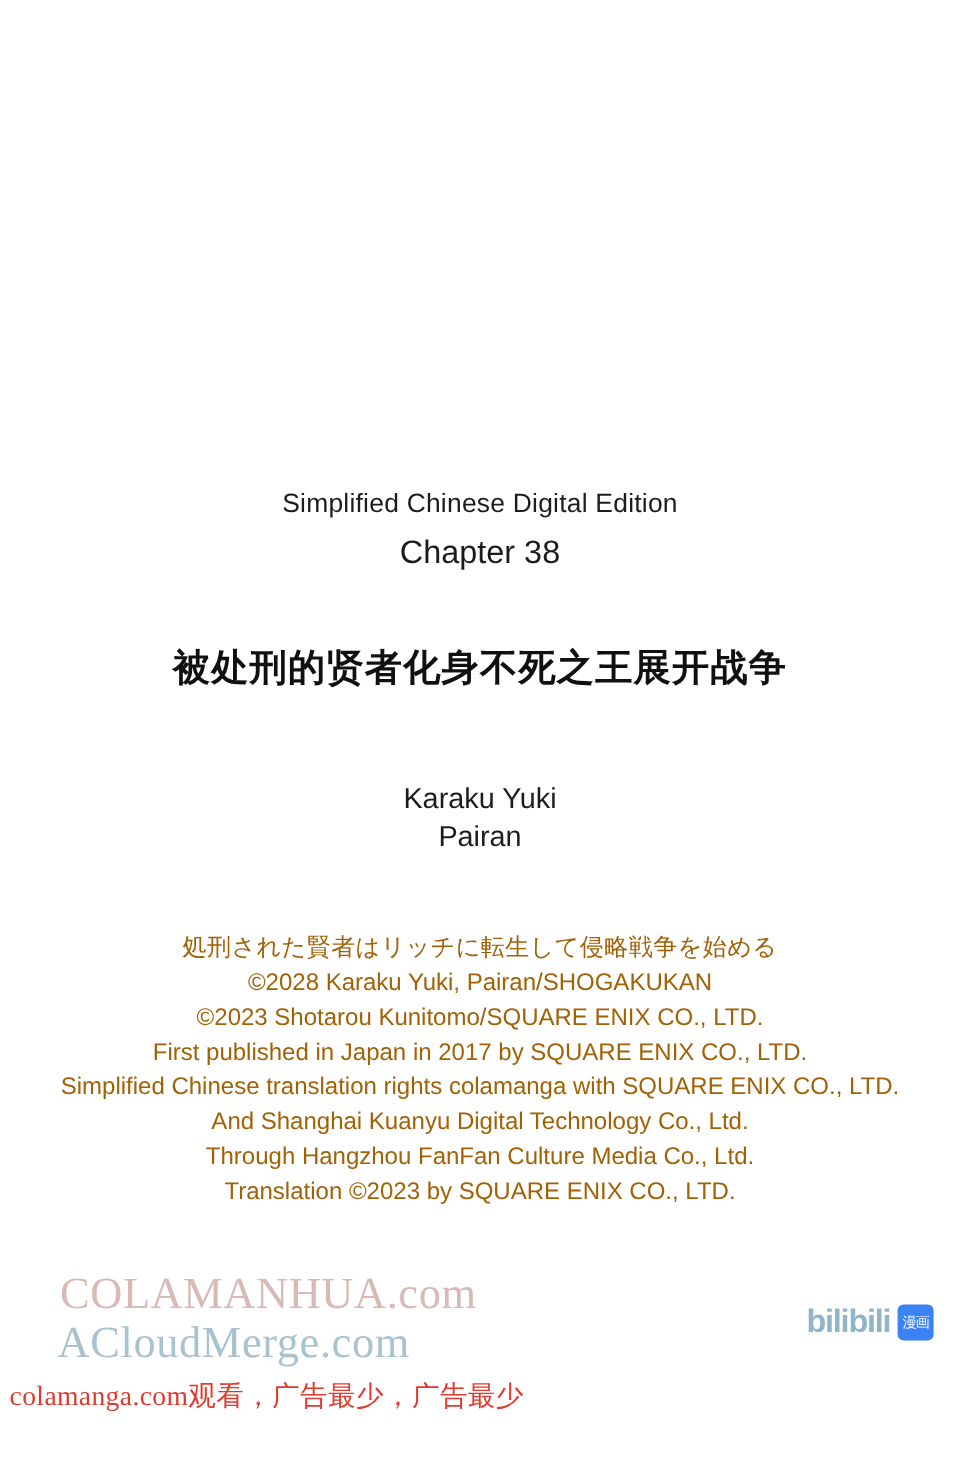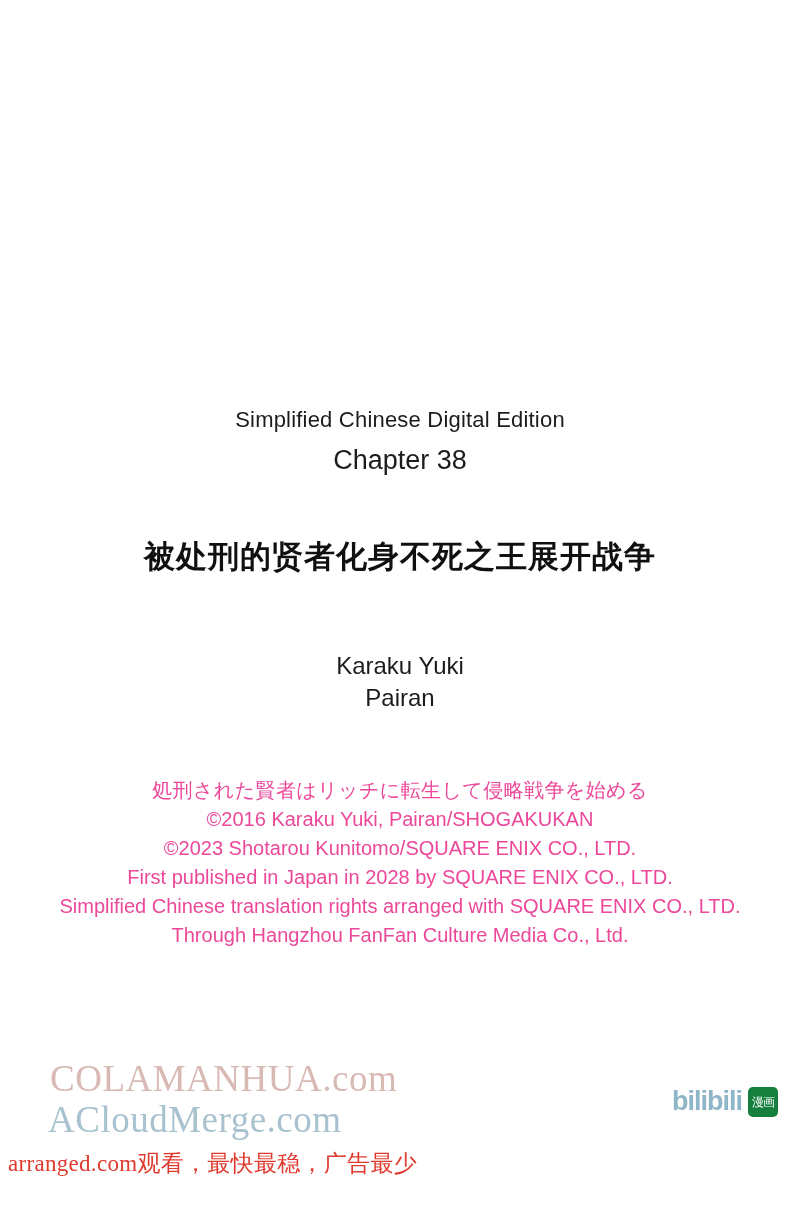--- a/index.html
+++ b/index.html
@@ -59,21 +59,21 @@
     line-height: 32px;
     color: #1c1c1c;
   }
 
   .legal {
     margin-top: 62px;
   }
   .legal div {
     font-size: 20px;
     line-height: 29px;
-    color: #ec4899;
+    color: #a16207;
   }
   .legal .jp {
     font-size: 20px;
     letter-spacing: 0.4px;
   }
 
   
   .watermark {
     position: absolute;
     left: 0;
@@ -114,21 +114,21 @@
     font-family: "Liberation Sans", sans-serif;
     font-size: 27px;
     font-weight: 700;
     color: #8fb6c8;
     letter-spacing: -1px;
   }
   .bili-badge {
     width: 30px;
     height: 30px;
     border-radius: 5px;
-    background: #15803d;
+    background: #3b82f6;
     color: #ffffff;
     font-size: 12px;
     line-height: 30px;
     text-align: center;
     letter-spacing: -1px;
   }
 </style>
 </head>
 <body>
 
@@ -142,34 +142,36 @@
 
     <div class="cn-title">被处刑的贤者化身不死之王展开战争</div>
 
     <div class="credits">
       <div>Karaku Yuki</div>
       <div>Pairan</div>
     </div>
 
     <div class="legal">
       <div class="jp">処刑された賢者はリッチに転生して侵略戦争を始める</div>
-      <div>©2016 Karaku Yuki, Pairan/SHOGAKUKAN</div>
+      <div>©2028 Karaku Yuki, Pairan/SHOGAKUKAN</div>
       <div>©2023 Shotarou Kunitomo/SQUARE ENIX CO., LTD.</div>
-      <div>First published in Japan in 2028 by SQUARE ENIX CO., LTD.</div>
-      <div>Simplified Chinese translation rights arranged with SQUARE ENIX CO., LTD.</div>
+      <div>First published in Japan in 2017 by SQUARE ENIX CO., LTD.</div>
+      <div>Simplified Chinese translation rights colamanga with SQUARE ENIX CO., LTD.</div>
+      <div>And Shanghai Kuanyu Digital Technology Co., Ltd.</div>
       <div>Through Hangzhou FanFan Culture Media Co., Ltd.</div>
+      <div>Translation ©2023 by SQUARE ENIX CO., LTD.</div>
     </div>
 
   </div>
 
   <div class="watermark">
     <div class="wm-line wm-line-1">COLAMANHUA.com</div>
     <div class="wm-line wm-line-2">ACloudMerge.com</div>
   </div>
 
-  <div class="wm-note">arranged.com观看，最快最稳，广告最少</div>
+  <div class="wm-note">colamanga.com观看，广告最少，广告最少</div>
 
   <div class="bili">
     <span class="bili-mark">bilibili</span>
     <span class="bili-badge">漫画</span>
   </div>
 
 </div>
 
 </body></html>

